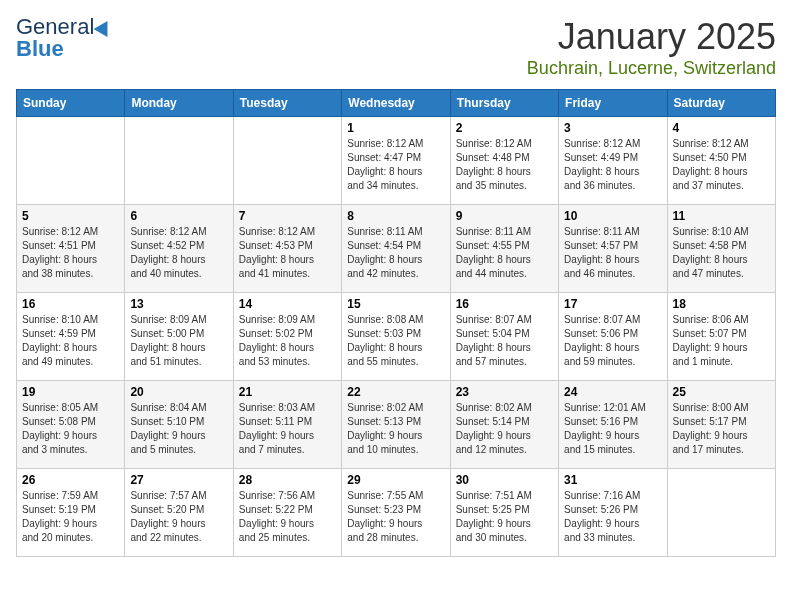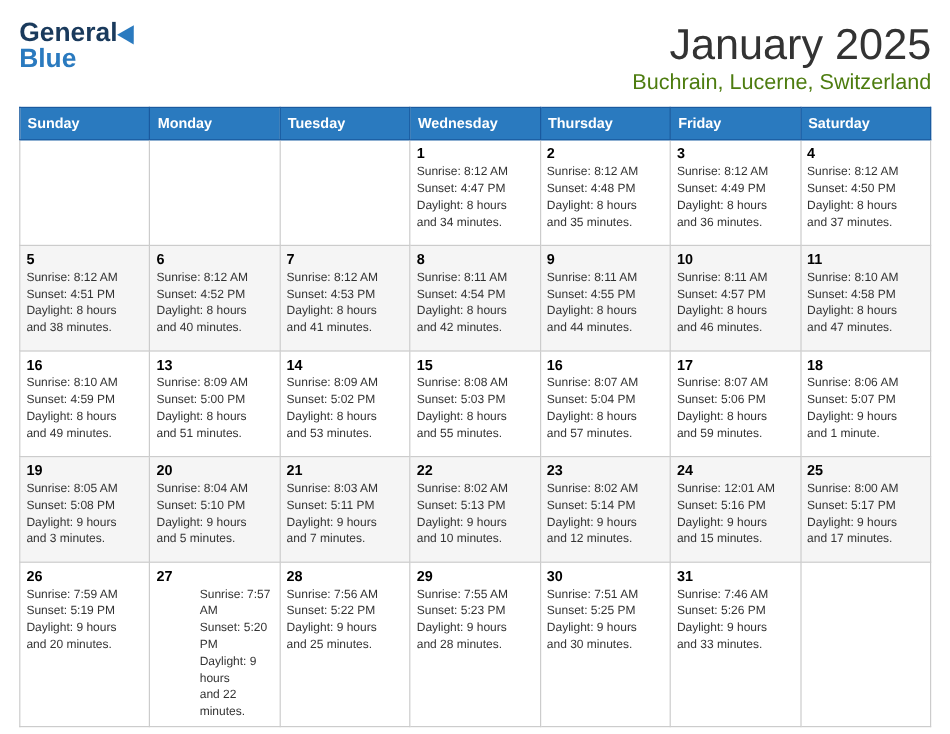--- a/index.html
+++ b/index.html
@@ -18,21 +18,21 @@
     }
     .logo {
       display: flex;
       flex-direction: column;
       align-items: flex-start;
     }
     .logo-text {
       display: flex;
       align-items: center;
       font-size: 22px;
-      font-weight: bold;
+      font-weight: normal;
       color: #1a3a5c;
       line-height: 1;
     }
     .logo-general { color: #1a3a5c; }
     .logo-triangle {
       width: 0;
       height: 0;
       border-left: 8px solid transparent;
       border-right: 8px solid transparent;
       border-bottom: 14px solid #2a7abf;
@@ -315,21 +315,21 @@
       <tr>
         <td>
           <div class="day-number">26</div>
           <div class="day-info" style="white-space: pre-line;">Sunrise: 7:59 AM
 Sunset: 5:19 PM
 Daylight: 9 hours
 and 20 minutes.</div>
         </td>
         <td>
           <div class="day-number">27</div>
-          <div class="day-info" style="white-space: pre-line; margin-left: 36px;">Sunrise: 7:57 AM
+          <div class="day-info" style="white-space: pre-line;">Sunrise: 7:57 AM
 Sunset: 5:20 PM
 Daylight: 9 hours
 and 22 minutes.</div>
         </td>
         <td>
           <div class="day-number">28</div>
           <div class="day-info" style="white-space: pre-line;">Sunrise: 7:56 AM
 Sunset: 5:22 PM
 Daylight: 9 hours
 and 25 minutes.</div>
@@ -343,21 +343,21 @@
         </td>
         <td>
           <div class="day-number">30</div>
           <div class="day-info" style="white-space: pre-line;">Sunrise: 7:51 AM
 Sunset: 5:25 PM
 Daylight: 9 hours
 and 30 minutes.</div>
         </td>
         <td>
           <div class="day-number">31</div>
-          <div class="day-info" style="white-space: pre-line;">Sunrise: 7:46 AM
+          <div class="day-info" style="white-space: pre-line;">Sunrise: 7:16 AM
 Sunset: 5:26 PM
 Daylight: 9 hours
 and 33 minutes.</div>
         </td>
         <td class="empty-cell"></td>
       </tr>
     </tbody>
 </table>
 
 </body></html>

